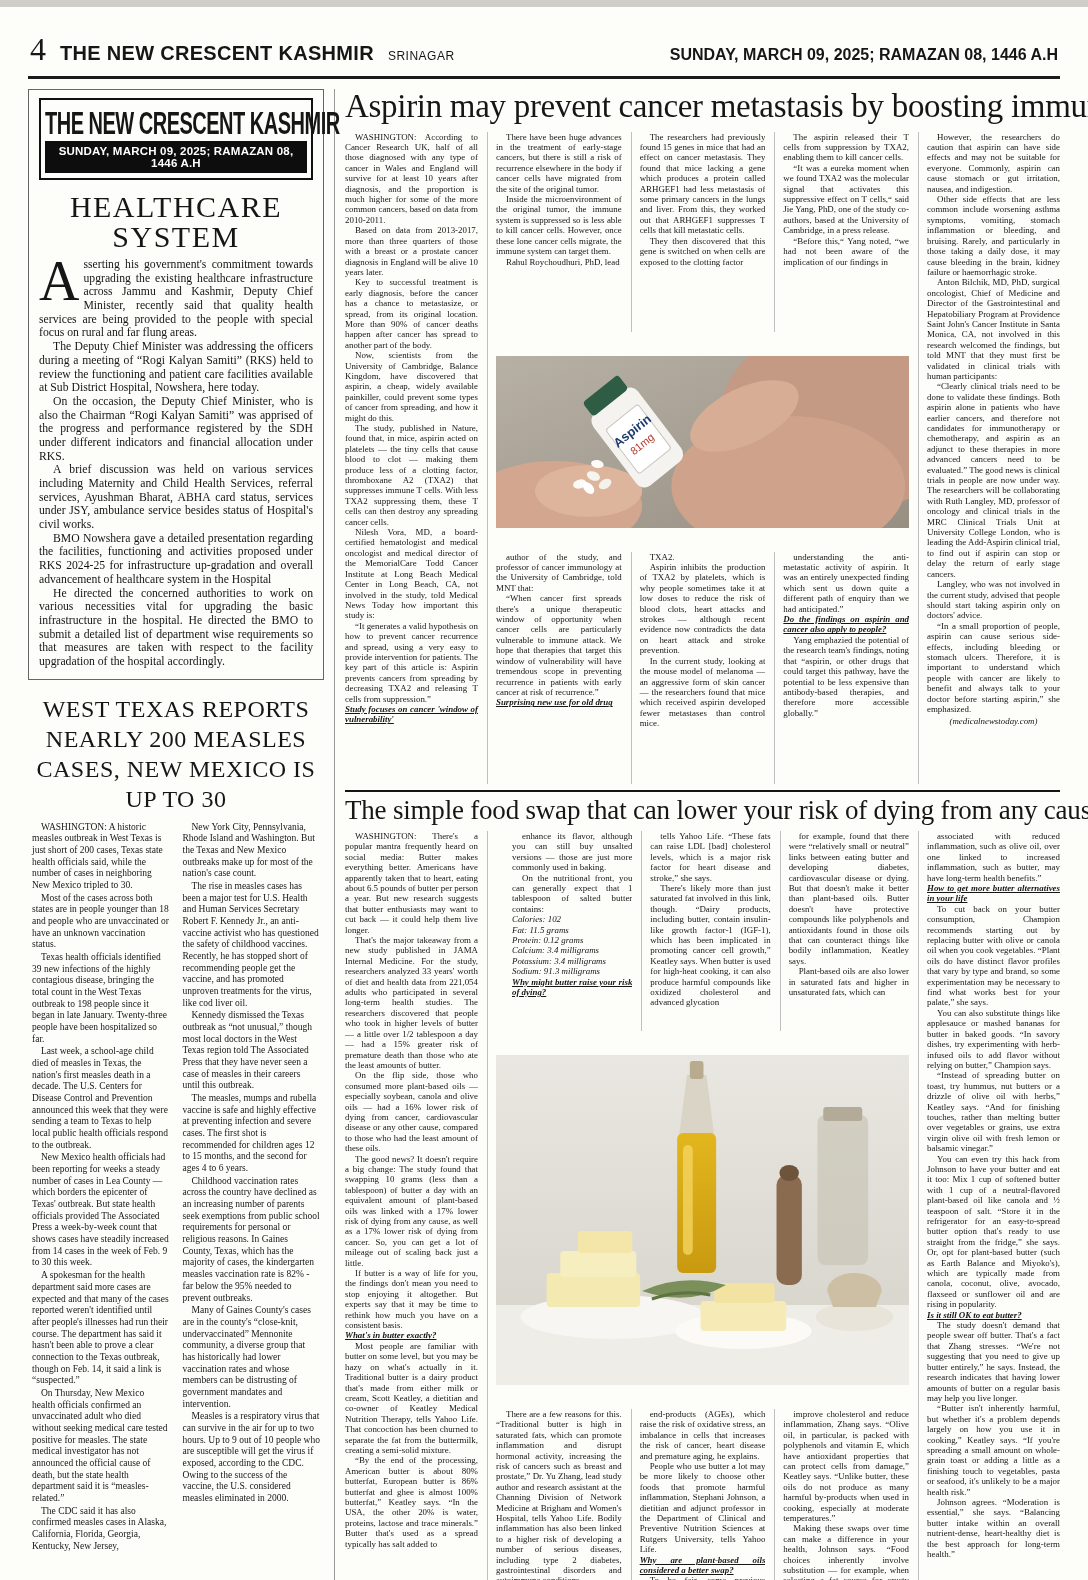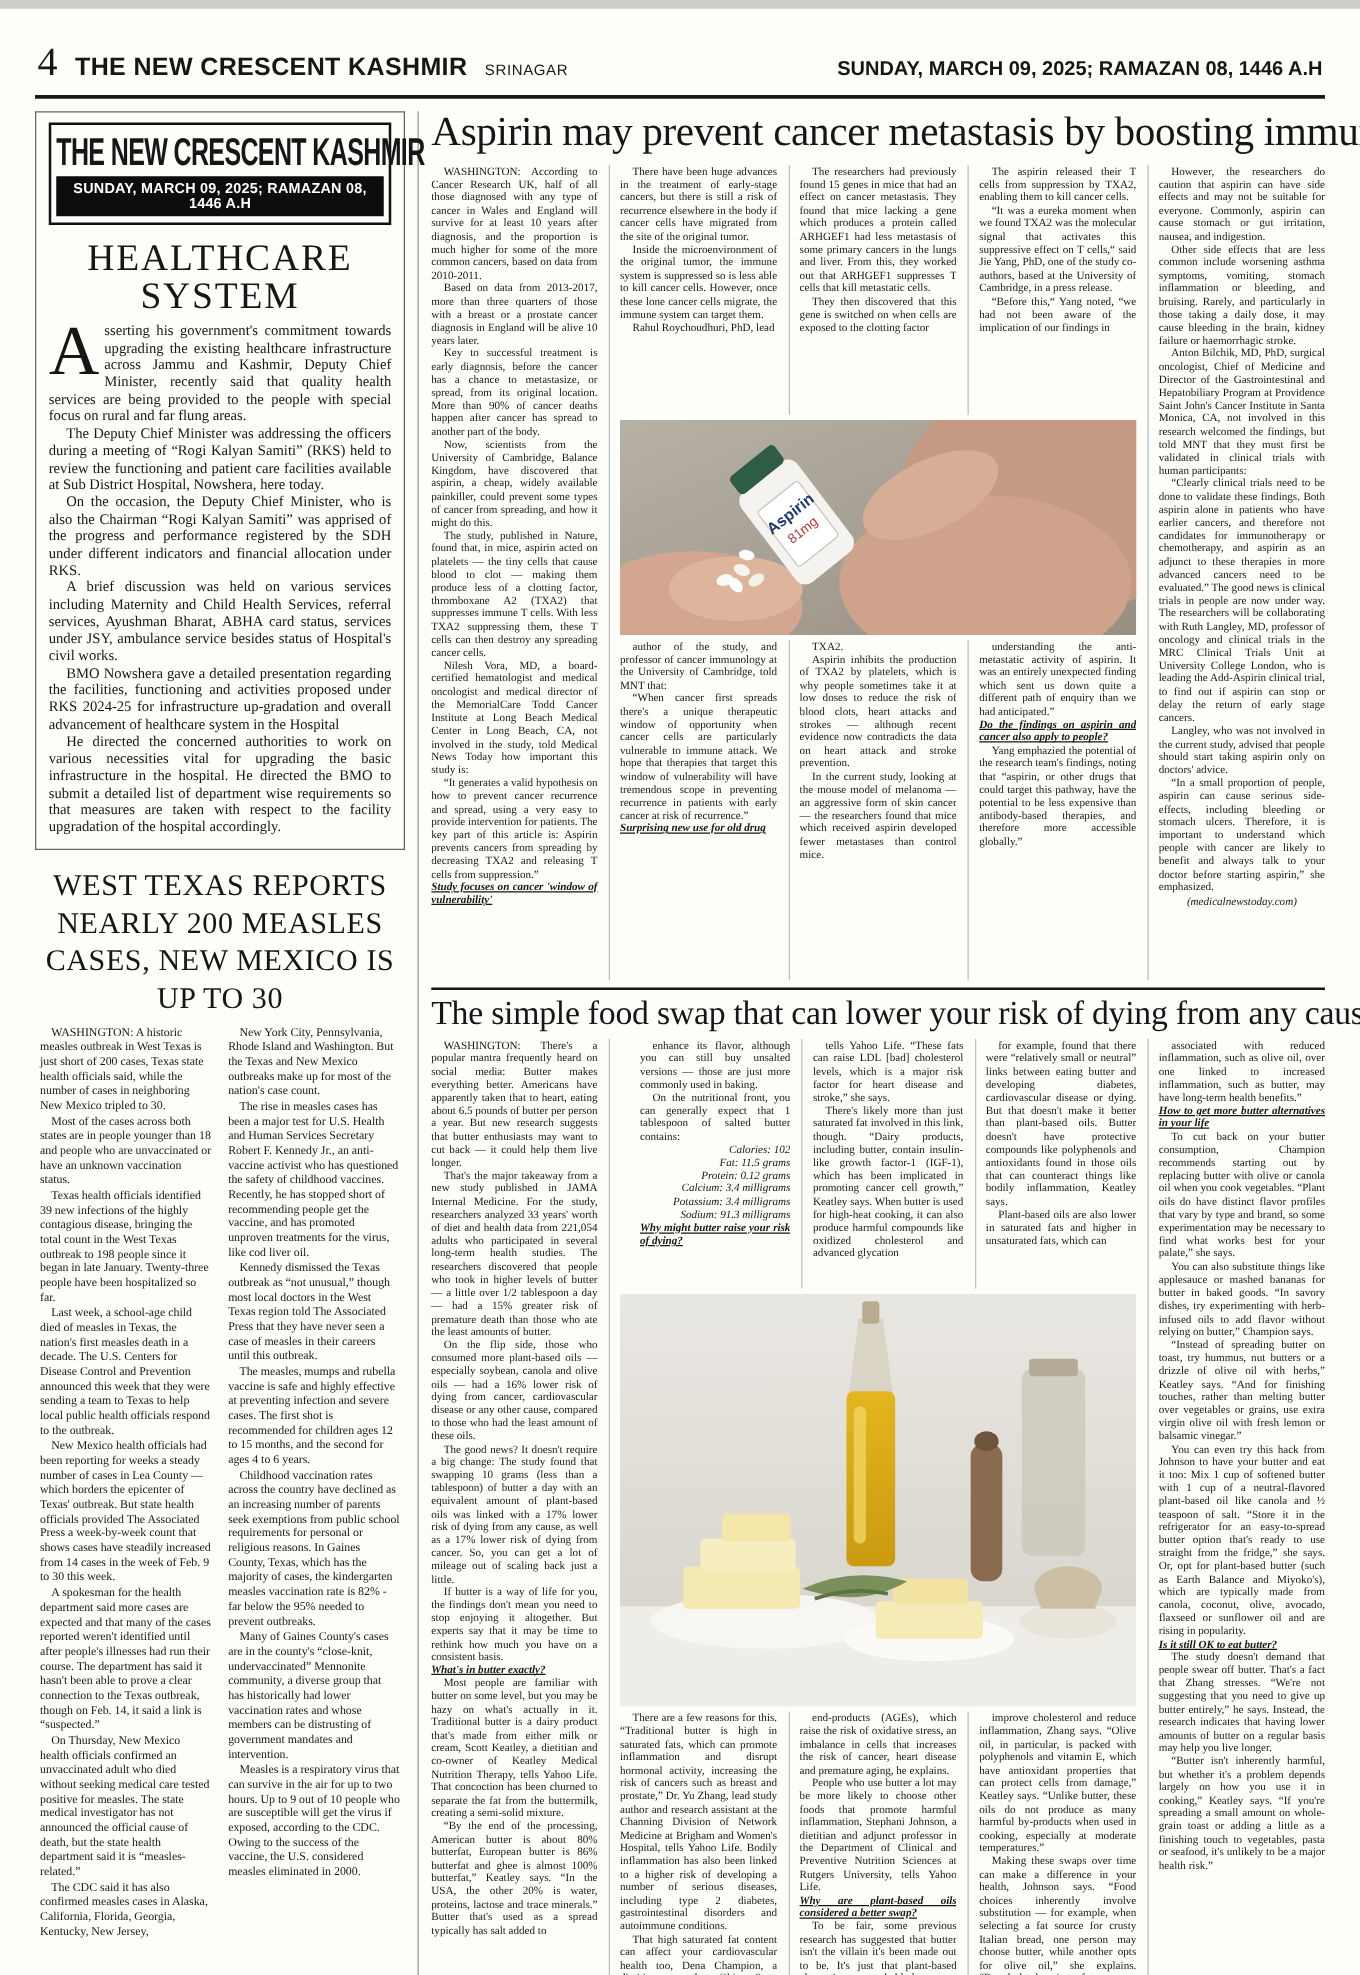--- a/index.html
+++ b/index.html
@@ -32,27 +32,27 @@
   .dropcap{float:left;font-size:56px;line-height:44px;padding:1px 4px 0 0;}
   
   .meashead{font-weight:400;font-size:24px;text-align:center;line-height:1.25;letter-spacing:.5px;margin:14px 2px 8px;}
   .meascols{display:flex;gap:13px;font-size:9.5px;line-height:1.23;text-align:left;padding:0 4px;}
   .meascols .mcol{flex:1;min-width:0;}
   .meascols p{margin:0 0 1px;text-indent:9px;}
   
   .acols{display:flex;gap:9px;font-size:8.9px;line-height:1.17;text-align:justify;}
   .acols p{margin:0;text-indent:10px;}
   .acols p.sub{font-style:italic;font-weight:700;text-decoration:underline;text-indent:0;}
-  .acols p.nut{font-style:italic;text-align:right;text-indent:0;}
+  .acols p.nut{font-style:italic;text-align:left;text-indent:0;}
   .acols p.credit{font-style:italic;text-align:center;text-indent:0;margin-top:2px;}
   .ncol{width:133px;flex:none;min-width:0;}
   .mid{flex:1;display:flex;flex-direction:column;min-width:0;}
   .midrow{display:flex;gap:9px;}
   .midrow>div{flex:1;min-width:0;overflow:hidden;}
-  .sep{border-left:1px solid #bfbfbf;padding-left:8px;}
+  .sep{border-left:1px solid #bfbfbf;padding-left:8px;gap:20px;}
   figure{margin:4px 0;}
   
   .asphead{font-weight:400;font-size:33px;letter-spacing:-.3px;margin:0 0 8px;line-height:1.05;white-space:nowrap;}
   .aspcols{height:652px;overflow:hidden;}
   .asp-top{height:200px;overflow:hidden;}
   .asp-bot{flex:1;overflow:hidden;}
   
   .fsrule{border-top:2px solid #151515;margin:6px 0 4px;}
   .fshead{font-weight:400;font-size:27px;letter-spacing:-.2px;margin:0 0 7px;line-height:1.05;white-space:nowrap;}
   .fs-top{height:200px;overflow:hidden;margin-left:16px;}
@@ -303,19 +303,20 @@
           <div class="ncol sep">
               <p>associated with reduced inflammation, such as olive oil, over one linked to increased inflammation, such as butter, may have long-term health benefits.”</p>
               <p class="sub">How to get more butter alternatives in your life</p>
               <p>To cut back on your butter consumption, Champion recommends starting out by replacing butter with olive or canola oil when you cook vegetables. “Plant oils do have distinct flavor profiles that vary by type and brand, so some experimentation may be necessary to find what works best for your palate,” she says.</p>
               <p>You can also substitute things like applesauce or mashed bananas for butter in baked goods. “In savory dishes, try experimenting with herb-infused oils to add flavor without relying on butter,” Champion says.</p>
               <p>“Instead of spreading butter on toast, try hummus, nut butters or a drizzle of olive oil with herbs,” Keatley says. “And for finishing touches, rather than melting butter over vegetables or grains, use extra virgin olive oil with fresh lemon or balsamic vinegar.”</p>
               <p>You can even try this hack from Johnson to have your butter and eat it too: Mix 1 cup of softened butter with 1 cup of a neutral-flavored plant-based oil like canola and ½ teaspoon of salt. “Store it in the refrigerator for an easy-to-spread butter option that's ready to use straight from the fridge,” she says. Or, opt for plant-based butter (such as Earth Balance and Miyoko's), which are typically made from canola, coconut, olive, avocado, flaxseed or sunflower oil and are rising in popularity.</p>
               <p class="sub">Is it still OK to eat butter?</p>
               <p>The study doesn't demand that people swear off butter. That's a fact that Zhang stresses. “We're not suggesting that you need to give up butter entirely,” he says. Instead, the research indicates that having lower amounts of butter on a regular basis may help you live longer.</p>
               <p>“Butter isn't inherently harmful, but whether it's a problem depends largely on how you use it in cooking,” Keatley says. “If you're spreading a small amount on whole-grain toast or adding a little as a finishing touch to vegetables, pasta or seafood, it's unlikely to be a major health risk.”</p>
+              <p>Johnson agrees. “Moderation is essential,” she says. “Balancing butter intake within an overall nutrient-dense, heart-healthy diet is the best approach for long-term health.”</p>
             </div>
         </div>
       </section>
 
     </div>
   </div>
 </div>
 
 </body></html>

